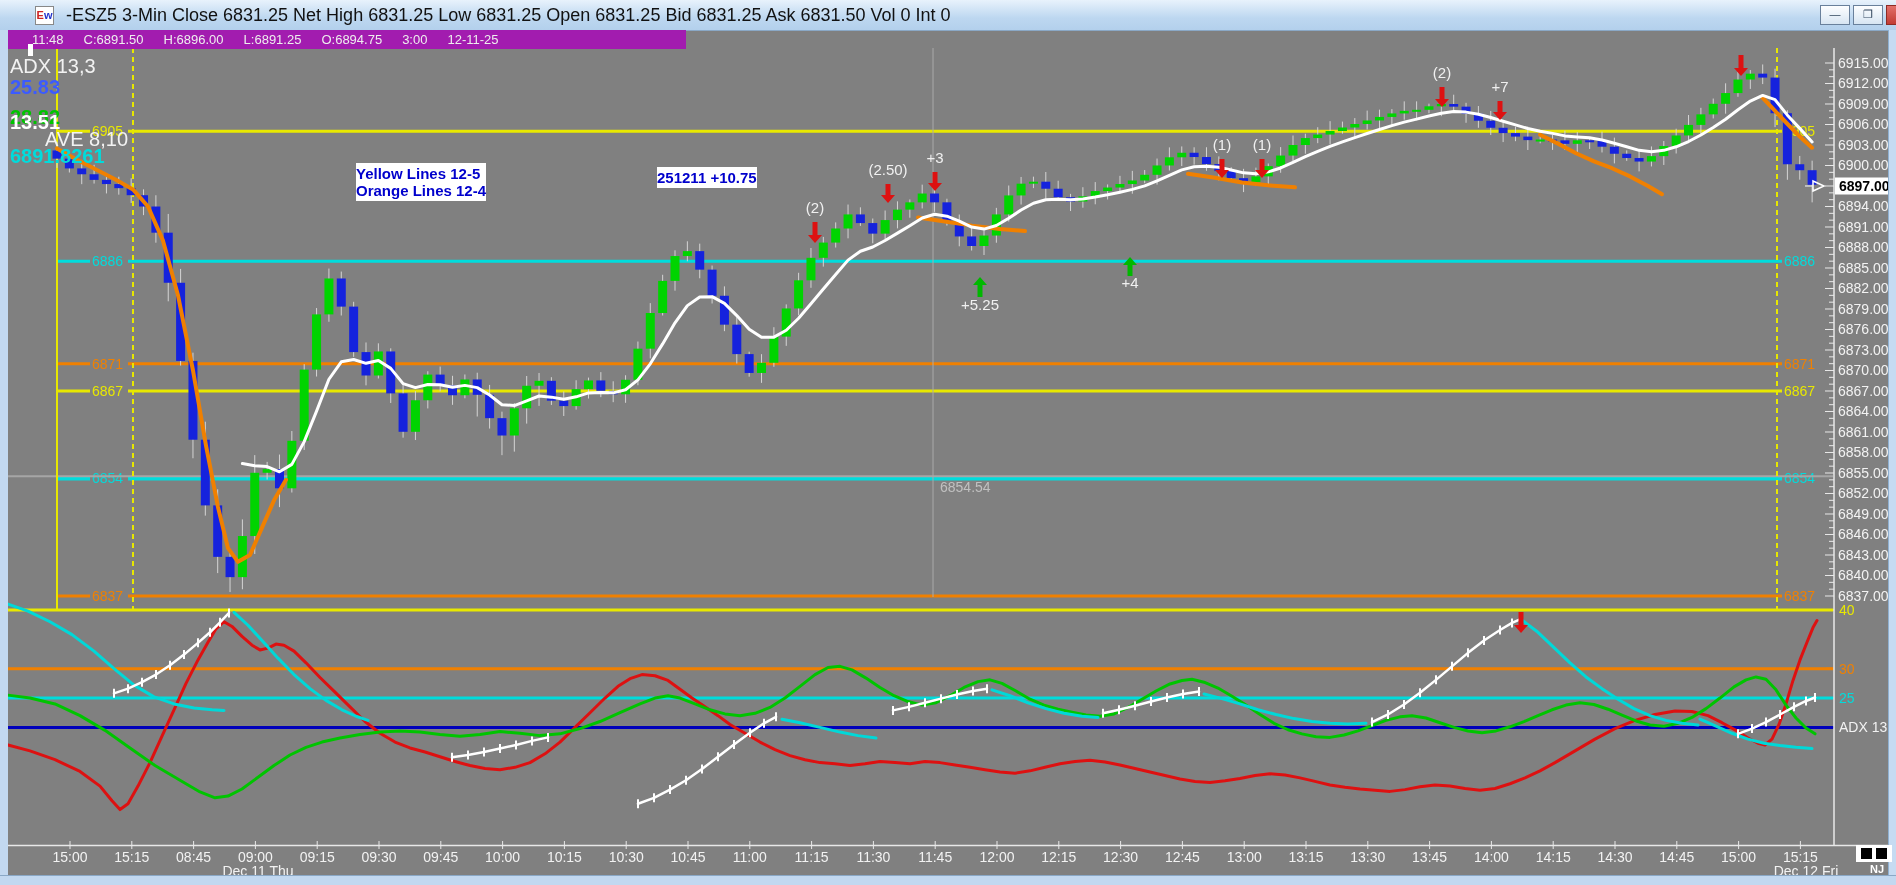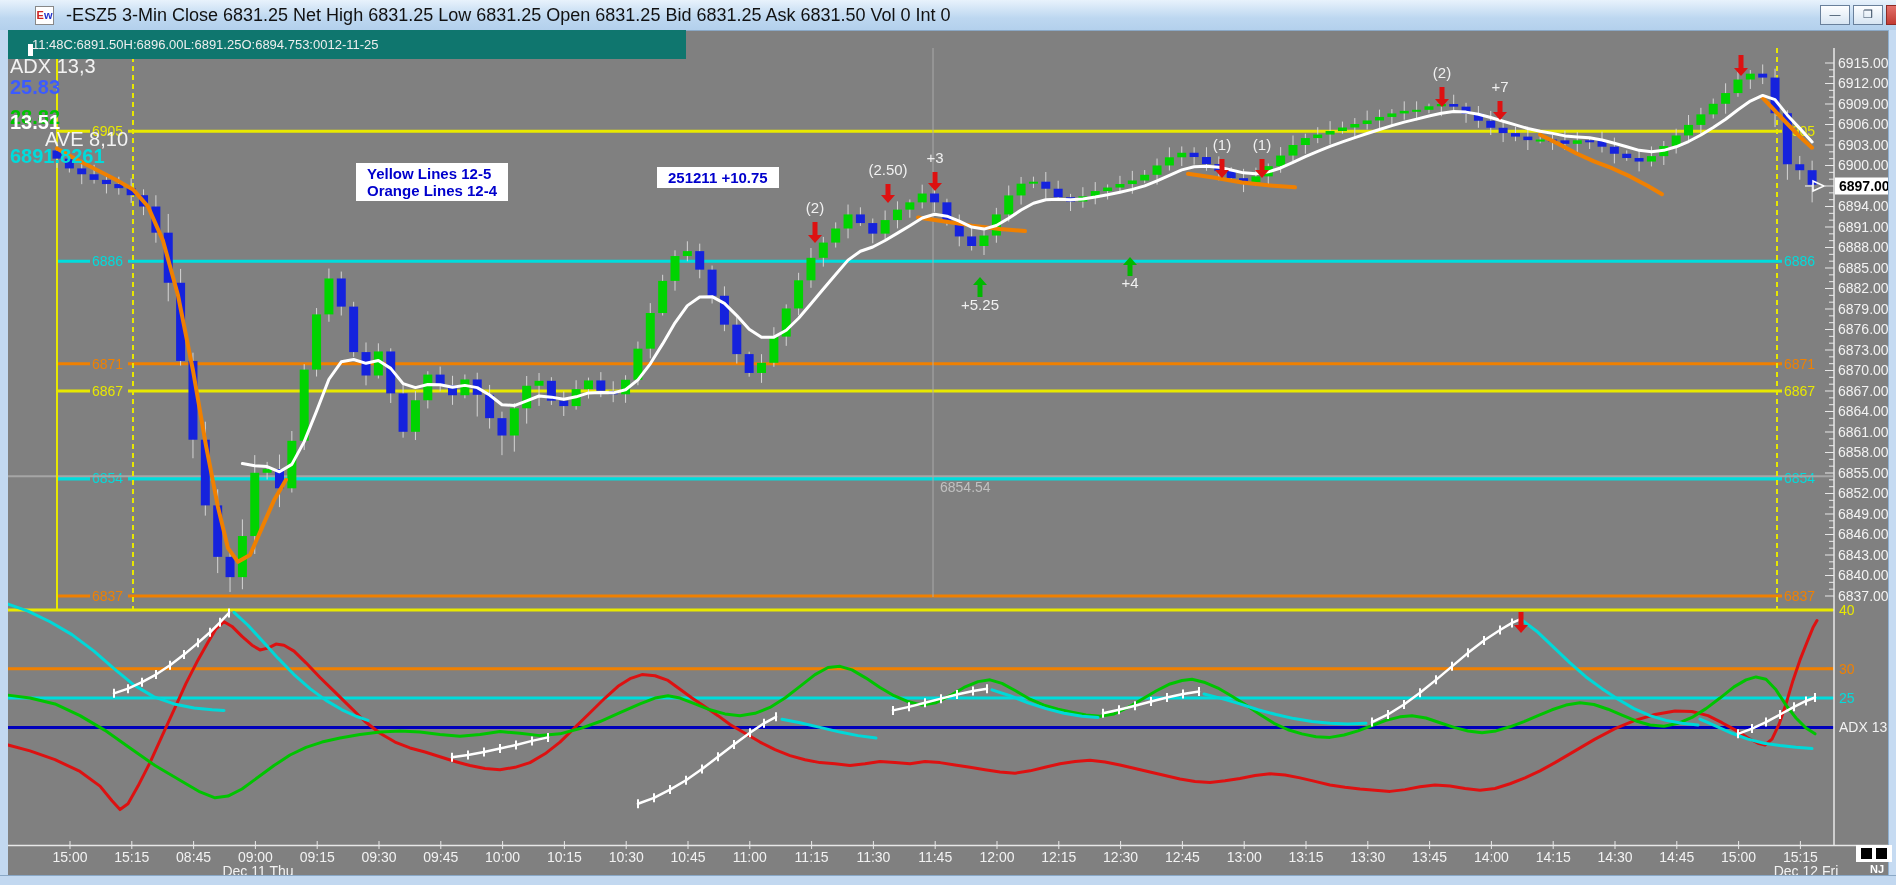--- a/index.html
+++ b/index.html
@@ -4,25 +4,25 @@
 <style>
   html,body{margin:0;padding:0;background:#555;}
   #win{position:relative;width:1896px;height:885px;background:#808080;font-family:"Liberation Sans",sans-serif;overflow:hidden;}
   #titlebar{position:absolute;left:0;top:0;width:1896px;height:30px;background:linear-gradient(#e8f2fc,#bdd7f0 60%,#b3d0ec);border-bottom:1px solid #8aa8c6;display:flex;align-items:center;padding-left:28px;}
   #appicon{width:17px;height:17px;margin-left:7px;background:#fff;border:1px solid #888;font-size:11px;font-weight:bold;line-height:16px;text-align:center;}
   #appicon .e{color:#cc2222;} #appicon .w{color:#2233cc;}
   #titletext{margin-left:12px;font-size:18px;color:#111;white-space:nowrap;}
   #winbtns{position:absolute;right:8px;top:5px;display:flex;}
   .wbtn{width:28px;height:18px;margin-left:3px;border:1px solid #69809b;background:linear-gradient(#fdfeff,#d7e5f2);font-size:11px;line-height:16px;text-align:center;color:#30455c;}
   .wbtn.close{background:linear-gradient(#e2706a,#c23b33);color:#fff;border-color:#8d2b25;font-weight:bold;}
-  #infobar{position:absolute;left:8px;top:30px;width:678px;height:29px;background:#0f766e;display:flex;align-items:center;padding-left:24px;box-sizing:border-box;}
+  #infobar{position:absolute;left:8px;top:30px;width:678px;height:19px;background:#a21caf;display:flex;align-items:center;gap:20px;padding-left:24px;box-sizing:border-box;}
   #infobar span{color:#eee;font-size:13px;white-space:nowrap;}
   #cursor-mark{position:absolute;left:28px;top:44px;width:5px;height:12px;background:#fff;}
   .legend{position:absolute;left:10px;font-size:20px;white-space:nowrap;}
-  .tbox{position:absolute;background:#fff;padding:2px 11px;font-size:15px;font-weight:bold;line-height:17px;white-space:nowrap;}
+  .tbox{position:absolute;background:#fff;padding:2px 0;font-size:15px;font-weight:bold;line-height:17px;white-space:nowrap;}
   #leftborder{position:absolute;left:0;top:30px;width:8px;height:855px;background:#c2d8f0;}
   #bottomborder{position:absolute;left:0;top:875px;width:1896px;height:10px;background:#c2d8f0;border-top:1px solid #8aa8c6;}
   #scrollbar{position:absolute;left:1888px;top:30px;width:8px;height:845px;background:#c6dbf2;border-left:1px solid #8fb0d0;}
   #shortcuts{position:absolute;left:1856px;top:845px;width:36px;height:17px;background:#fff;display:flex;align-items:center;justify-content:space-evenly;}
   #shortcuts .sq{width:11px;height:11px;background:#000;}
   #corner-text{position:absolute;left:1870px;top:863px;font-size:11px;color:#fff;font-weight:bold;}
   svg{position:absolute;left:0;top:0;}
 </style>
 </head>
 <body>

